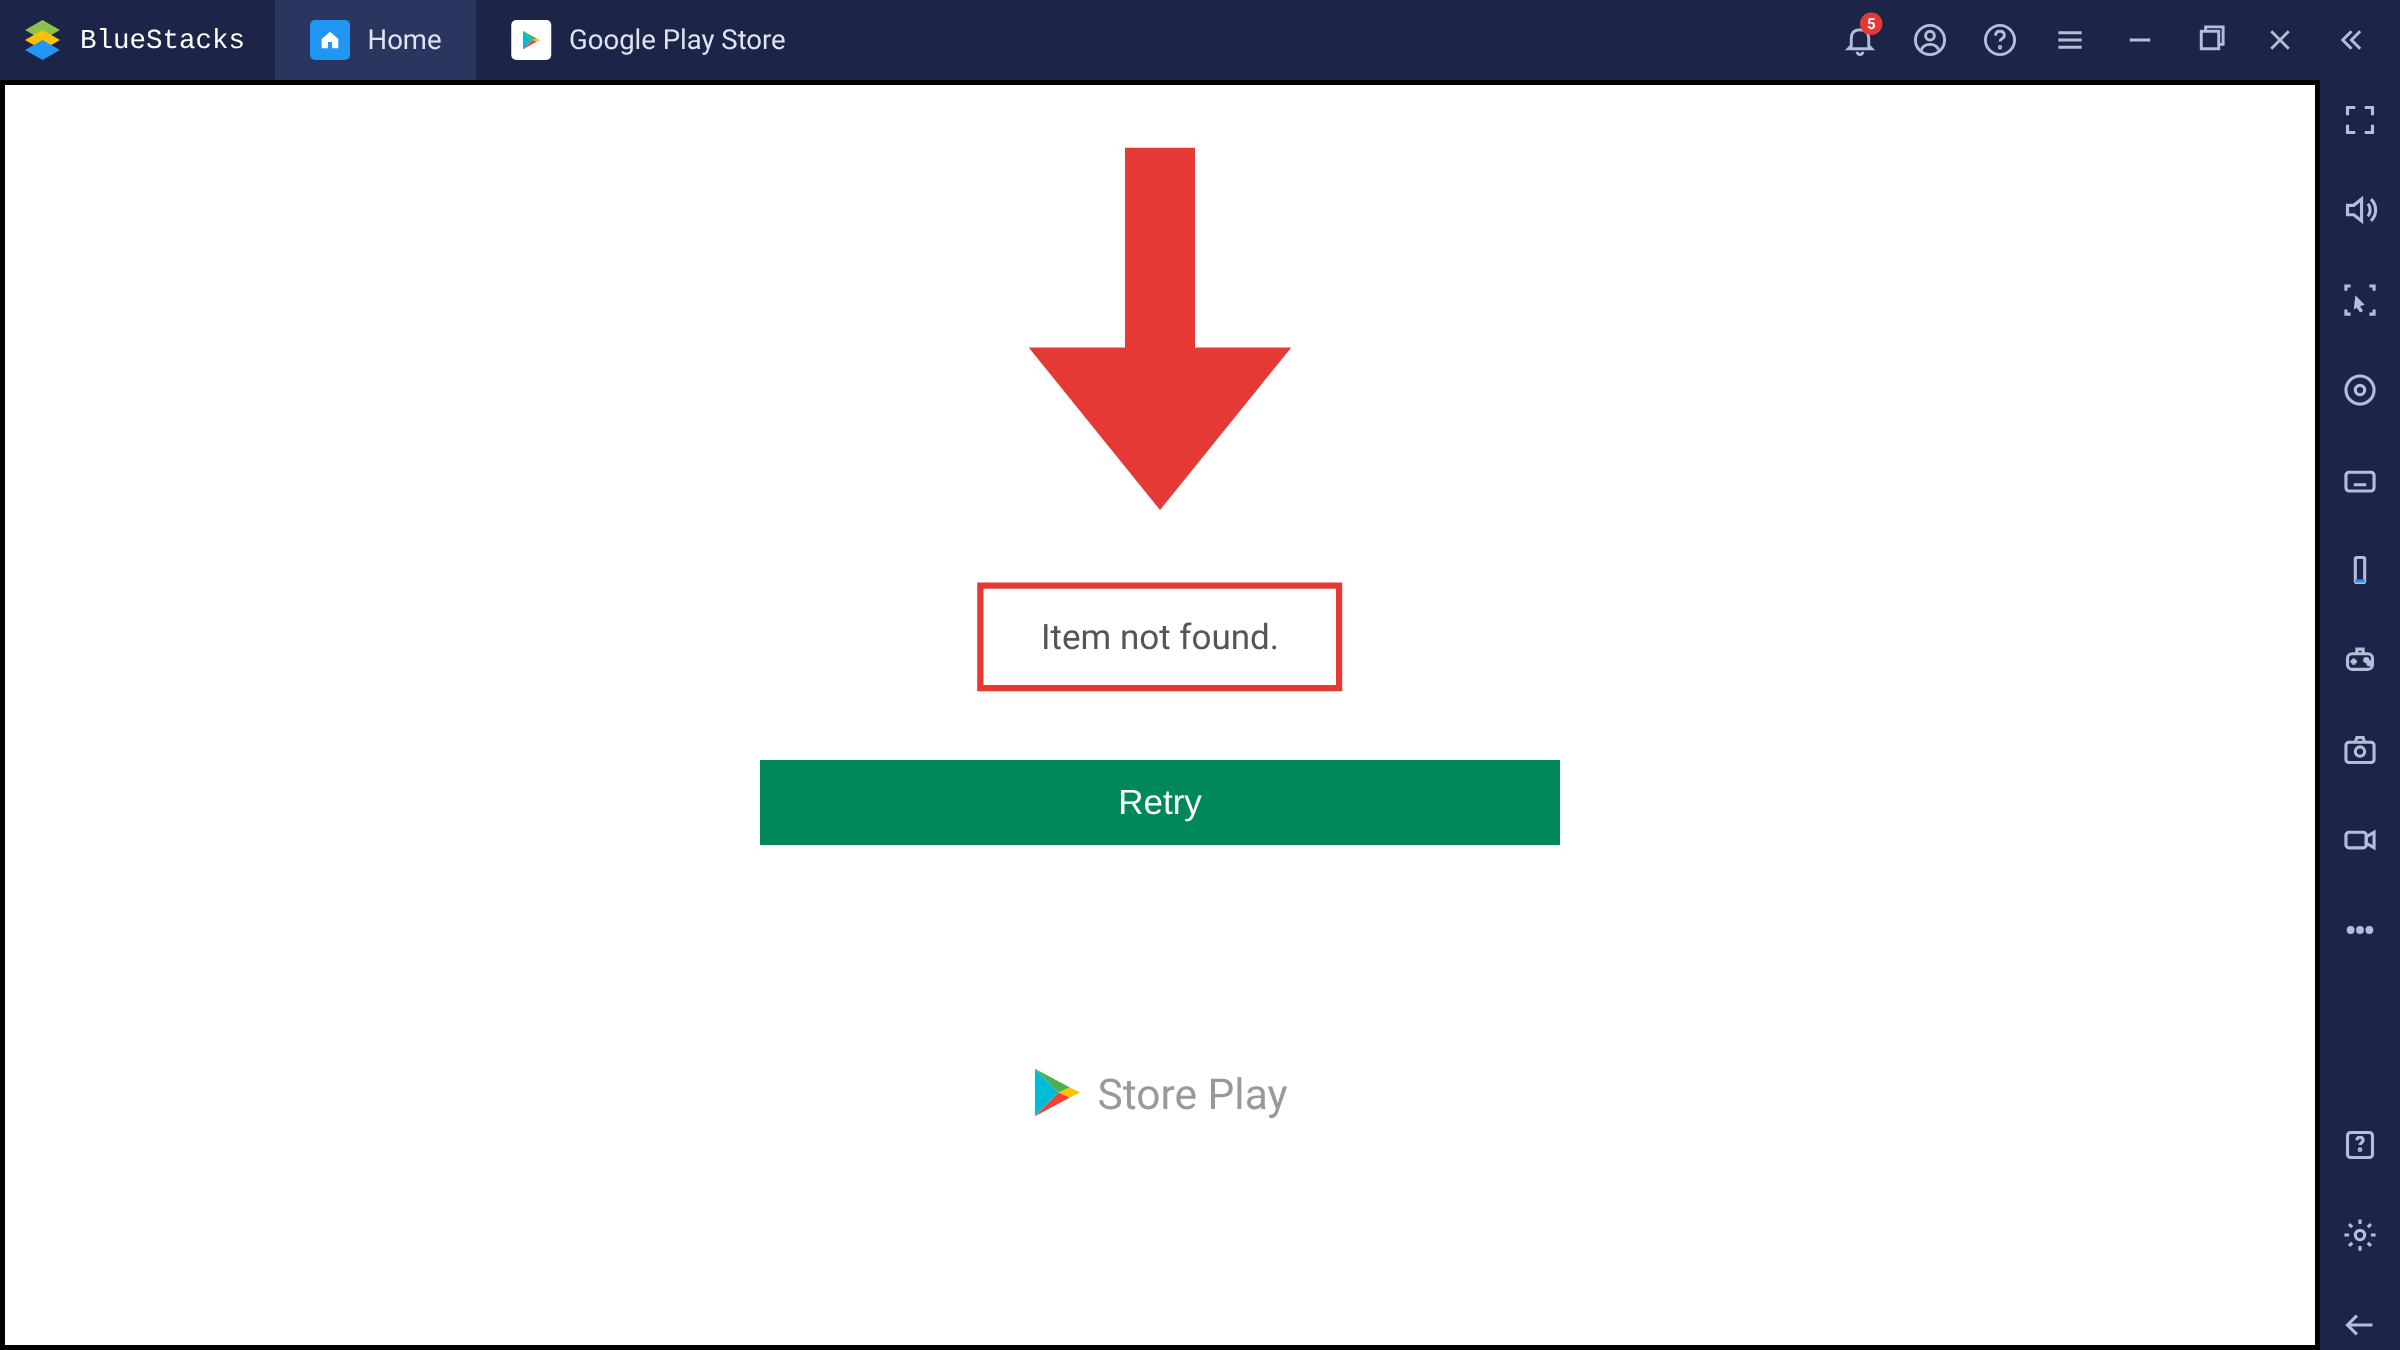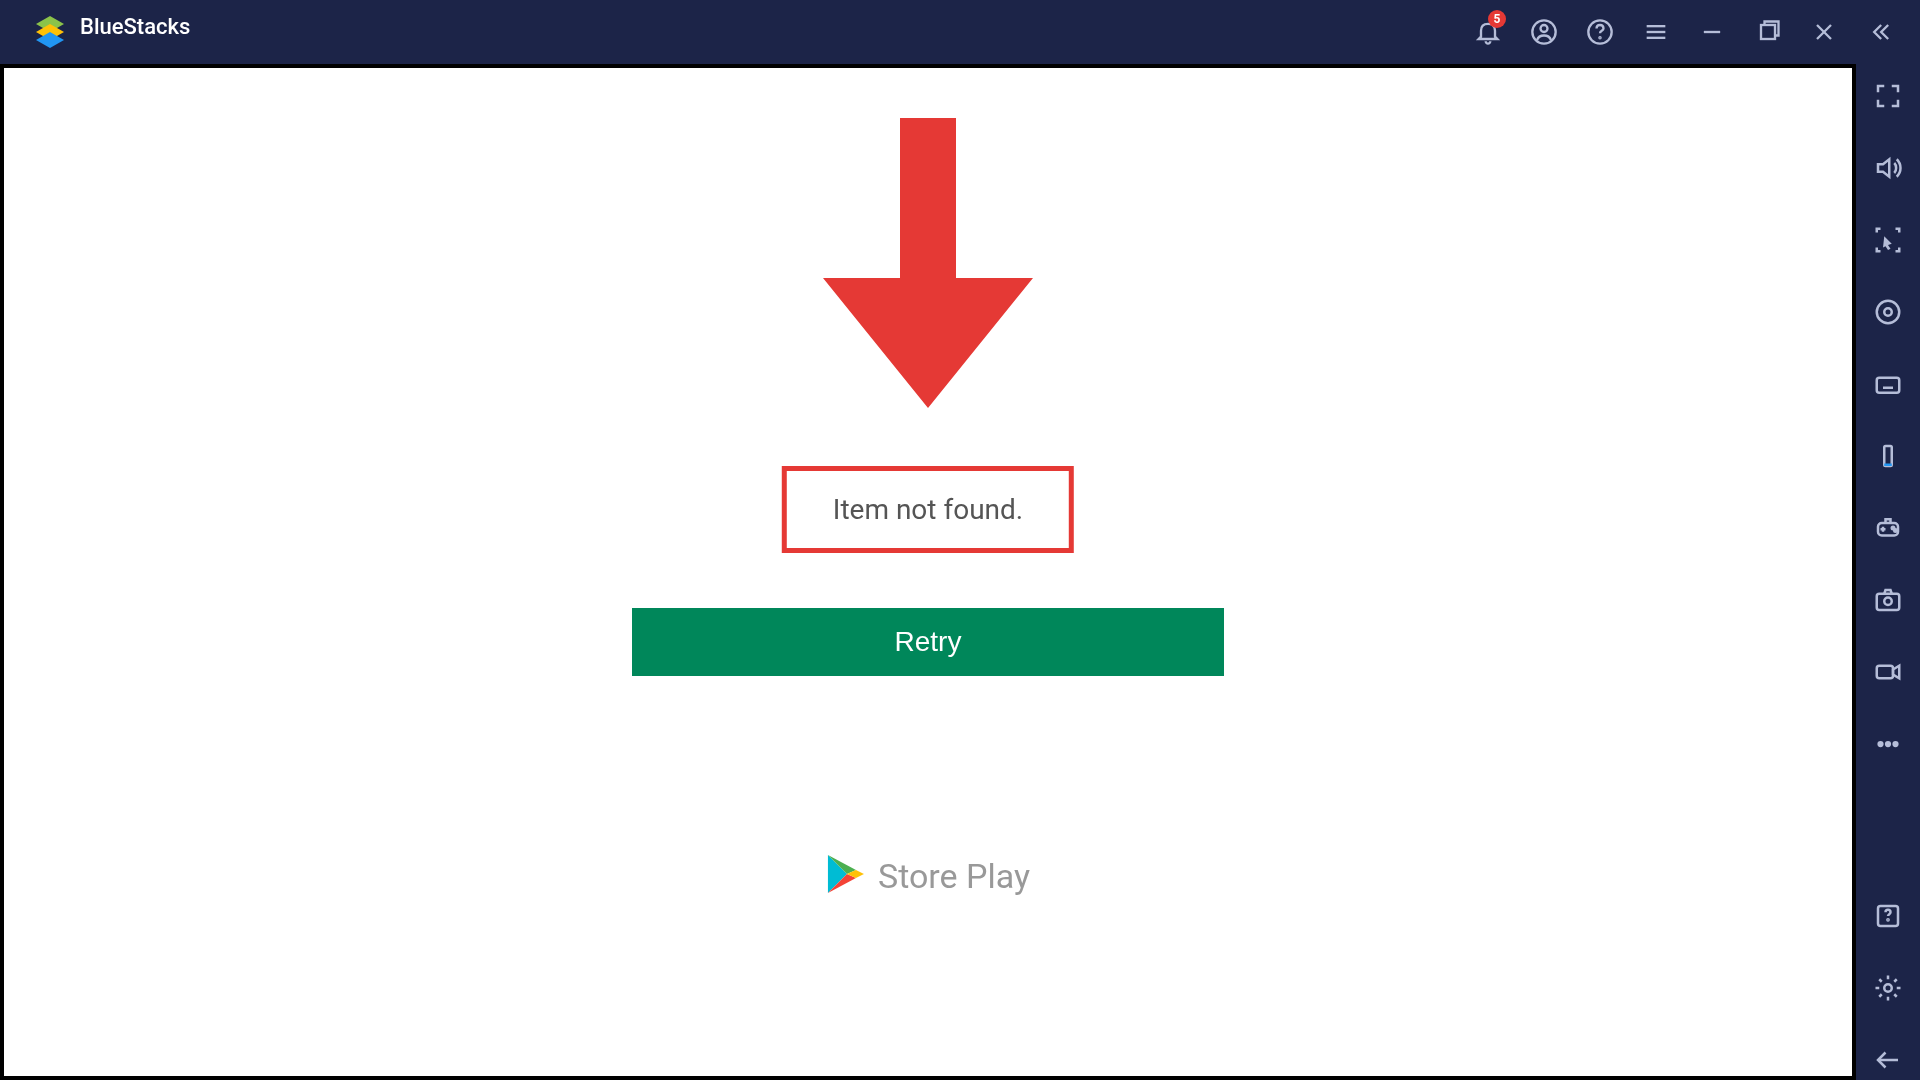--- a/index.html
+++ b/index.html
@@ -2,21 +2,21 @@
 <html><head>
   <meta charset="utf-8">
   <style>
     * { margin: 0; padding: 0; box-sizing: border-box; }
     body { font-family: -apple-system, BlinkMacSystemFont, 'Segoe UI', Roboto, sans-serif; background: #000; width: 1920px; height: 1080px; overflow: hidden; position: relative; }
     
     .window { width: 1920px; height: 1080px; display: flex; flex-direction: column; }
     
     .titlebar { height: 64px; background: #1c2448; display: flex; align-items: center; color: #c8cde0; }
     
-    .logo-section { display: flex; align-items: flex-start; padding: 0 24px 0 32px; gap: 12px; }
+    .logo-section { display: flex; align-items: center; padding: 0 24px 0 16px; gap: 12px; font-family: Liberation Mono, monospace; }
     .logo-stack { width: 36px; height: 36px; position: relative; }
     .logo-stack svg { width: 100%; height: 100%; }
     .logo-text { font-size: 22px; font-weight: 500; color: #ffffff; }
     
     .tabs { display: flex; height: 100%; }
     .tab { display: flex; align-items: center; gap: 14px; padding: 0 28px; height: 100%; cursor: pointer; }
     .tab.home { background: #2a3560; }
     .tab.play { background: transparent; }
     .tab-icon { width: 32px; height: 32px; display: flex; align-items: center; justify-content: center; }
     .tab-label { font-size: 22px; color: #e0e3f0; }
@@ -29,21 +29,21 @@
     
     .main-area { flex: 1; display: flex; }
     .content { flex: 1; background: #000; padding: 4px; }
     .content-inner { background: #fff; width: 100%; height: 100%; position: relative; display: flex; flex-direction: column; align-items: center; }
     
     .annotation-arrow { position: absolute; top: 50px; left: 50%; transform: translateX(-50%); }
     
     .error-box { position: absolute; top: 398px; left: 50%; transform: translateX(-50%); border: 5px solid #e53935; padding: 22px 46px; }
     .error-text { font-size: 28px; color: #555; }
     
-    .retry-btn { position: absolute; top: 540px; left: 50%; transform: translateX(-50%); background: #00875a; color: #fff; border: none; font-size: 28px; font-weight: 500; padding: 18px 0; width: 592px; cursor: pointer; }
+    .retry-btn { position: absolute; top: 540px; left: 50%; transform: translateX(-50%); background: #00875a; color: #fff; border: none; font-size: 28px; font-weight: 500; padding: 18px 0; width: 640px; cursor: pointer; }
     
     .play-logo-section { position: absolute; top: 785px; left: 50%; transform: translateX(-50%); display: flex; align-items: center; gap: 14px; }
     .play-logo-text { font-size: 34px; color: #999; font-weight: 400; }
     
     .sidebar { width: 64px; background: #1c2448; display: flex; flex-direction: column; align-items: center; padding-top: 12px; gap: 32px; }
     .sidebar-btn { width: 40px; height: 40px; display: flex; align-items: center; justify-content: center; cursor: pointer; }
     .sidebar-btn svg { width: 30px; height: 30px; stroke: #b5bdd8; fill: none; stroke-width: 2; }
     .sidebar-spacer { flex: 1; }
     
     .home-icon-bg { width: 32px; height: 32px; background: #2196f3; border-radius: 4px; display: flex; align-items: center; justify-content: center; }
@@ -59,20 +59,45 @@
       <div class="logo-stack">
         <svg viewBox="0 0 36 36">
           <path d="M 18 2 L 32 10 L 18 18 L 4 10 Z" fill="#8bc34a"></path>
           <path d="M 18 10 L 32 18 L 18 26 L 4 18 Z" fill="#ffc107"></path>
           <path d="M 18 18 L 32 26 L 18 34 L 4 26 Z" fill="#2196f3"></path>
         </svg>
       </div>
       <span class="logo-text">BlueStacks</span>
     </div>
 
+    <div class="tabs">
+      <div class="tab home">
+        <div class="tab-icon">
+          <div class="home-icon-bg">
+            <svg viewBox="0 0 24 24" width="20" height="20">
+                <path d="M 4 11 L 12 4 L 20 11 L 20 20 L 14 20 L 14 14 L 10 14 L 10 20 L 4 20 Z" fill="#fff"></path>
+              </svg>
+          </div>
+        </div>
+        <span class="tab-label">Home</span>
+      </div>
+      <div class="tab play">
+        <div class="tab-icon">
+          <div class="play-icon-bg">
+            <svg viewBox="0 0 24 24" width="20" height="20">
+              <path d="M 4 3 L 4 21 L 13 12 Z" fill="#00bcd4"></path>
+              <path d="M 4 3 L 18 11 L 13 12 Z" fill="#4caf50"></path>
+              <path d="M 13 12 L 18 13 L 4 21 Z" fill="#f44336"></path>
+              <path d="M 18 11 L 21 12 L 18 13 L 13 12 Z" fill="#ffc107"></path>
+            </svg>
+          </div>
+        </div>
+        <span class="tab-label">Google Play Store</span>
+      </div>
+    </div>
 
     <div class="titlebar-right">
       <div class="titlebar-btn">
         <svg viewBox="0 0 24 24">
             <path d="M 18 16 L 18 11 C 18 7 16 5 12 5 C 8 5 6 7 6 11 L 6 16 L 4 18 L 20 18 Z M 10 20 C 10 21 11 22 12 22 C 13 22 14 21 14 20"></path>
           </svg>
         <span class="badge">5</span>
       </div>
       <div class="titlebar-btn">
         <svg viewBox="0 0 24 24">

